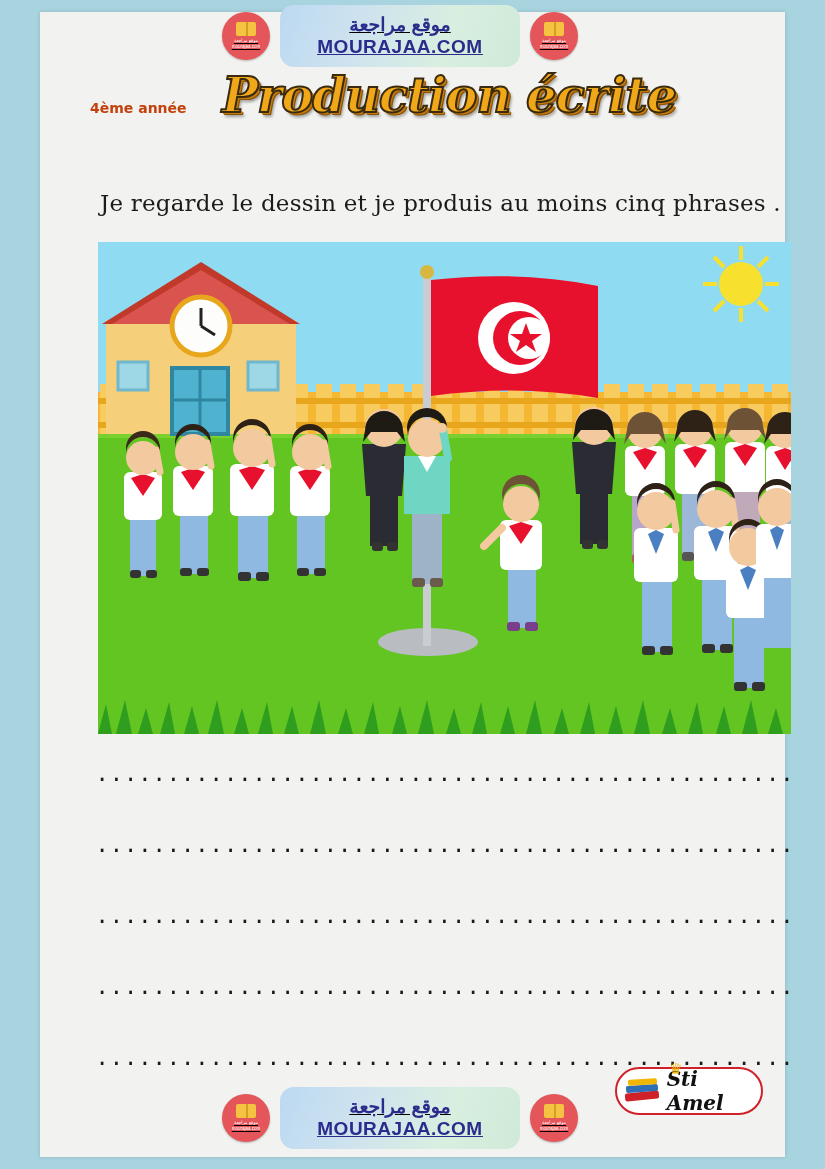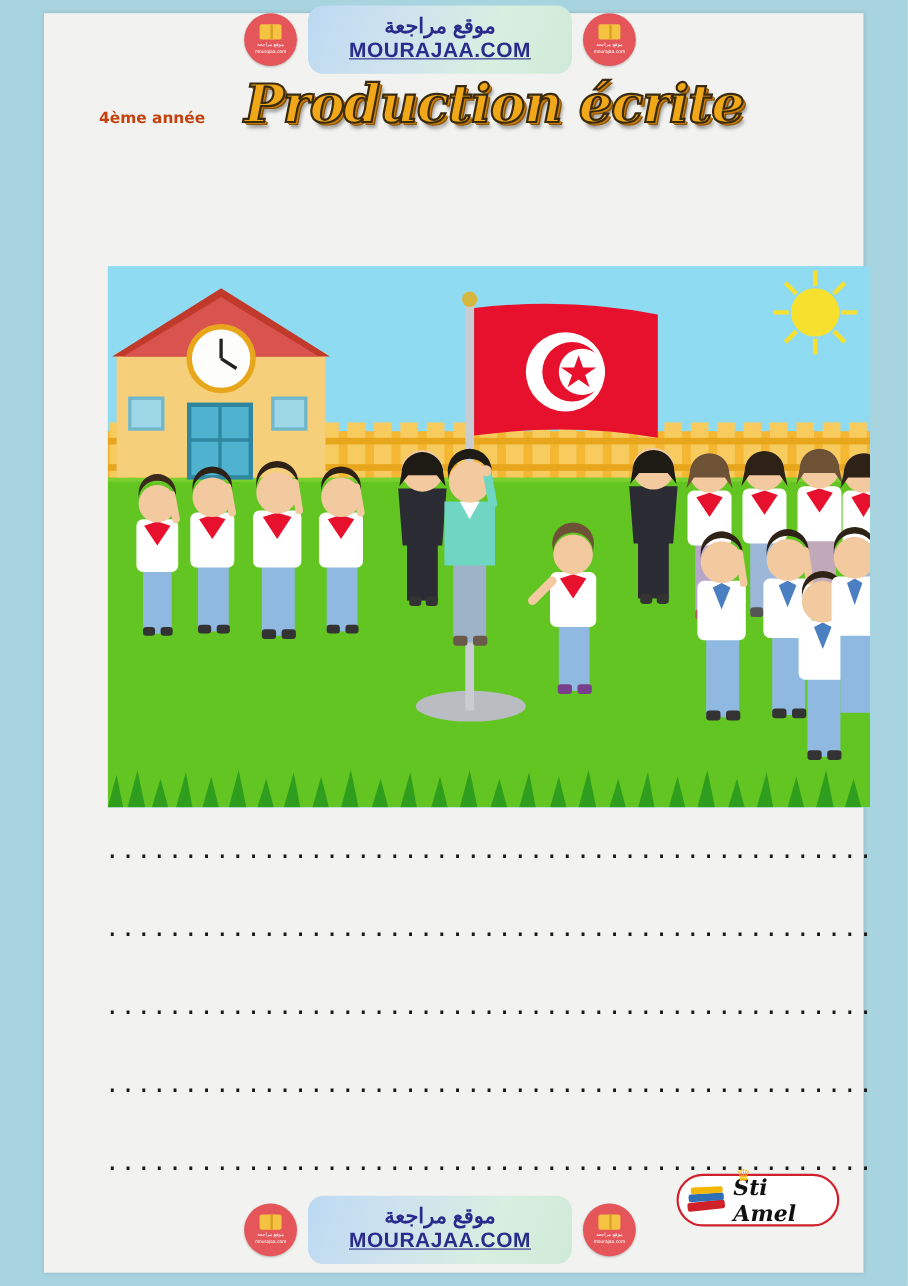--- a/index.html
+++ b/index.html
@@ -24,20 +24,21 @@
     box-shadow: 0 0 4px rgba(0,0,0,0.15);
   }
   
   .wm-bar {
     position: absolute;
     display: flex;
     align-items: center;
     justify-content: center;
     gap: 10px;
     z-index: 40;
+    text-decoration: underline;
   }
   .wm-top { left: 190px; top: 0px; width: 420px; height: 72px; }
   .wm-bottom { left: 190px; top: 1082px; width: 420px; height: 72px; }
 
   .wm-pill {
     width: 240px;
     height: 62px;
     border-radius: 14px;
     background: linear-gradient(110deg, #bcd9f2 0%, #cfe3ee 35%, #d8efe0 70%, #cfe9d8 100%);
     display: flex;
@@ -209,20 +210,21 @@
 <body>
 
 <div id="page">
 
   <div class="grade">4ème année</div>
 
   <div class="title">
     <span class="title-text">Production écrite</span>
   </div>
 
+  <div class="instruction">Je regarde le dessin et je produis au moins cinq phrases .</div>
 
   <div id="illus">
     <svg viewBox="0 0 693 492" width="693" height="492" xmlns="http://www.w3.org/2000/svg">
 
       <rect x="0" y="0" width="693" height="492" fill="#8fdcf2"></rect>
 
       <g>
         <g stroke="#f7e02e" stroke-width="4">
           <line x1="643" y1="18" x2="643" y2="4"></line>
           <line x1="643" y1="66" x2="643" y2="80"></line>

